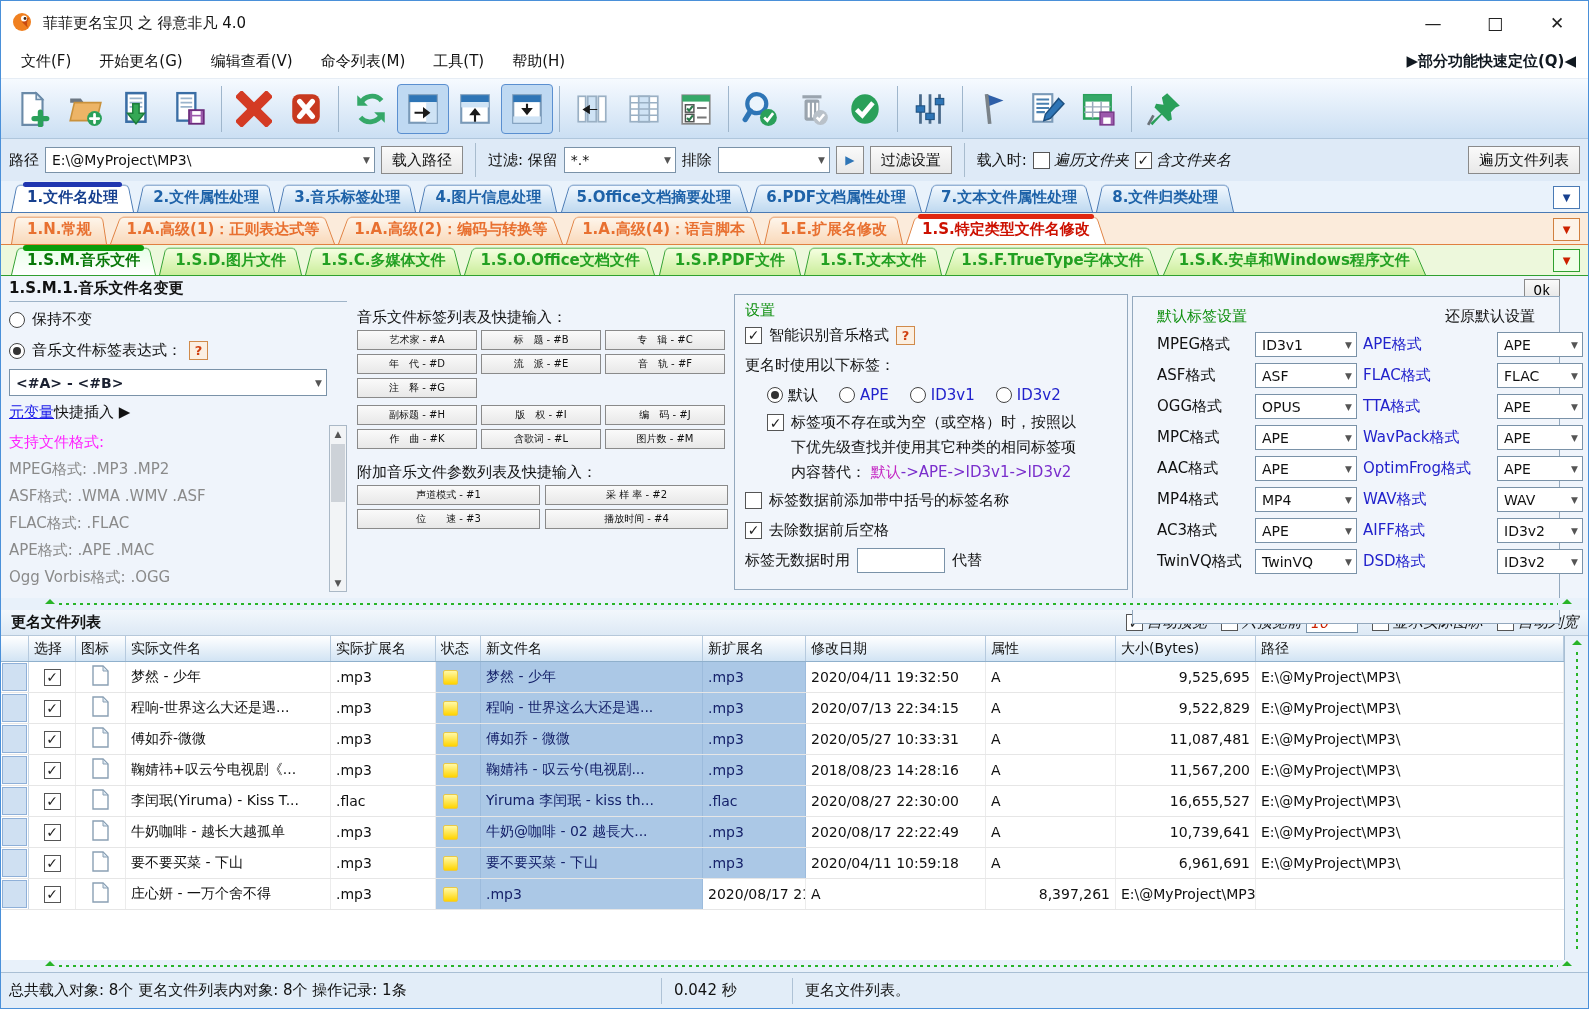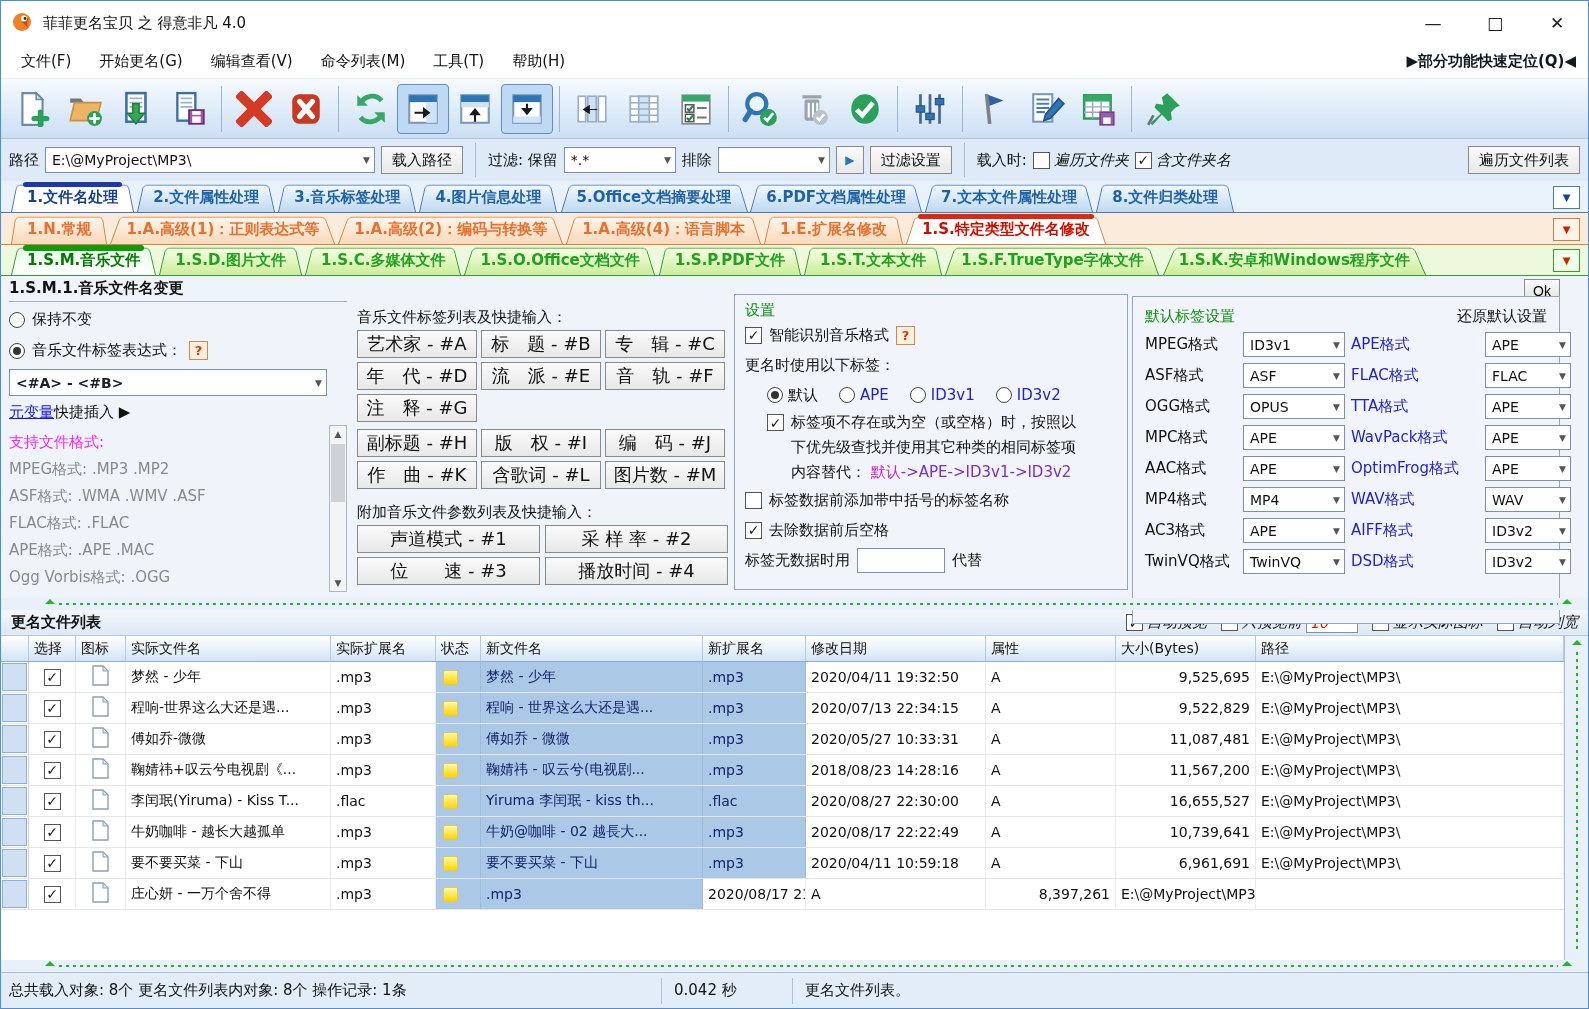--- a/index.html
+++ b/index.html
@@ -63,59 +63,59 @@
   .tabs3 .tab .tl { color:#22A022; }
   .tabs3 .tab::before { background:linear-gradient(#F6FFE2,#CBEE9C); border:1px solid #30A030; border-bottom:none; }
   .tabs3 .tab.sel .tl { color:#077807; font-weight:bold; }
   .tabs3 .tab.sel::before { background:linear-gradient(#E8FFE8,#fff); }
   .tabs3 .tab.sel::after { background:#0A9C0A; height:6px; }
   .tabs3 .tab-dd { border-color:#30A030; color:#CC2200; background:#F0FFE8; }
 
   
   .mainpanel { height:322px; flex:none; position:relative; background:#EFF4FB; }
   .panel-title { position:absolute; top:3px; left:8px; width:338px; font-size:15px; font-weight:bold; color:#111; border-bottom:1px solid #9FB4C8; padding-bottom:3px; }
-  .ok-btn { position:absolute; top:3px; right:28px; width:36px; height:23px; background:linear-gradient(#FAFAFA,#E4E4E4); border:1px solid #8a8a8a; font-size:14px; }
+  .ok-btn { position:absolute; top:3px; right:28px; width:36px; height:23px; background:linear-gradient(#FAFAFA,#E4E4E4); border:1px solid #8a8a8a; font-size:14px;font-family:Liberation Mono, monospace; }
 
   .col-left { position:absolute; left:8px; top:28px; width:338px; bottom:4px; }
   .radio { width:16px; height:16px; border:1px solid #444; border-radius:50%; background:#fff; position:relative; flex:none; }
   .radio.sel::after { content:""; position:absolute; inset:3px; background:#333; border-radius:50%; }
   .radio-row { display:flex; align-items:center; gap:7px; height:31px; font-size:15px; }
   .help { width:19px; height:19px; border:1px solid #d08a4a; background:#FBEFE2; color:#d04010; font-weight:bold; display:inline-flex; align-items:center; justify-content:center; font-size:13px; }
   .expr-combo { width:318px; height:27px; margin:3px 0 2px; font-weight:600; color:#1a2030; }
   .link-row { height:29px; display:flex; align-items:center; font-size:15px; }
   .link { color:#1414E8; text-decoration:underline; }
   .fmt-title { color:#FF22FF; font-size:15px; height:27px; display:flex; align-items:center; margin-top:2px; }
   .fmt { color:#8a8a8a; font-size:15px; height:27px; display:flex; align-items:center; }
   .lscroll { position:absolute; right:0; top:121px; bottom:2px; width:18px; border:1px solid #AAB8C6; background:#F2F4F6; display:flex; flex-direction:column; align-items:center; }
   .lscroll .sarr { font-size:9px; color:#555; height:16px; display:flex; align-items:center; }
   .lscroll .thumb { width:14px; height:58px; background:#CDD2D8; margin-top:2px; }
   .lscroll .spc { flex:1; }
 
   .col-mid { position:absolute; left:356px; top:28px; width:372px; }
   .mid-label { font-size:15px; height:26px; display:flex; align-items:center; }
   .tag-grid { display:grid; grid-template-columns:repeat(3,120px); gap:4px 4px; }
-  .tag-grid .btn, .param-grid .btn { height:28px; font-size:18px; padding:0 4px; white-space:nowrap; }
+  .tag-grid .btn, .param-grid .btn { height:20px; font-size:10px; padding:0 4px; white-space:nowrap; }
   .param-grid { display:grid; grid-template-columns:repeat(2,183px); gap:4px 5px; }
   .mt6 { margin-top:7px; } .mt10 { margin-top:10px; }
 
   .box { position:absolute; border:1px solid #93A8BD; background:#F1F5FB; }
   .box-title { color:#109010; font-size:15px; }
 
   .settings { left:733px; top:18px; width:394px; height:296px; padding:6px 10px; }
   .set-row { display:flex; align-items:center; gap:7px; min-height:30px; font-size:15px; }
   .set-indent { margin-left:22px; }
   .blue { color:#2222CC; }
   .radio-opt { display:inline-flex; align-items:center; gap:5px; margin-right:14px; }
   .fb-block { display:flex; gap:7px; margin-left:22px; }
   .fb-lines { font-size:15px; line-height:25px; }
   .chain1 { color:#C428C4; } .chain2 { color:#7A2ECC; }
   .small-input { width:88px; height:25px; background:#fff; border:1px solid #7a92a8; }
   .num-input { width:52px; height:21px; background:#fff; border:1px solid #7a92a8; color:#CC2200; font-size:14px; padding:0 4px; display:inline-flex; align-items:center; }
 
-  .defaults { left:1131px; top:20px; width:428px; height:328px; padding:5px 12px; }
+  .defaults { left:1131px; top:20px; width:428px; height:328px; padding:5px 24px; }
   .def-head { display:flex; justify-content:space-between; align-items:center; height:28px; }
   .def-restore { color:#111; font-size:15px; }
   .def-grid { display:grid; grid-template-columns:92px 102px 128px 86px; gap:6px 6px; align-items:center; margin-top:2px; }
   .dlab { font-size:15px; white-space:nowrap; }
   .select { display:inline-flex; align-items:center; justify-content:space-between; background:#fff; border:1px solid #7a92a8; height:25px; padding:0 4px 0 6px; font-size:14px; width:100%; }
 
   
   .splitter { height:12px; flex:none; background:#E8F1FA; position:relative; display:flex; align-items:center; }
   .splitter .dots { position:absolute; left:58px; right:30px; top:5px; height:2px;
       background:repeating-linear-gradient(90deg,#28B428 0 3px,transparent 3px 7px); }

